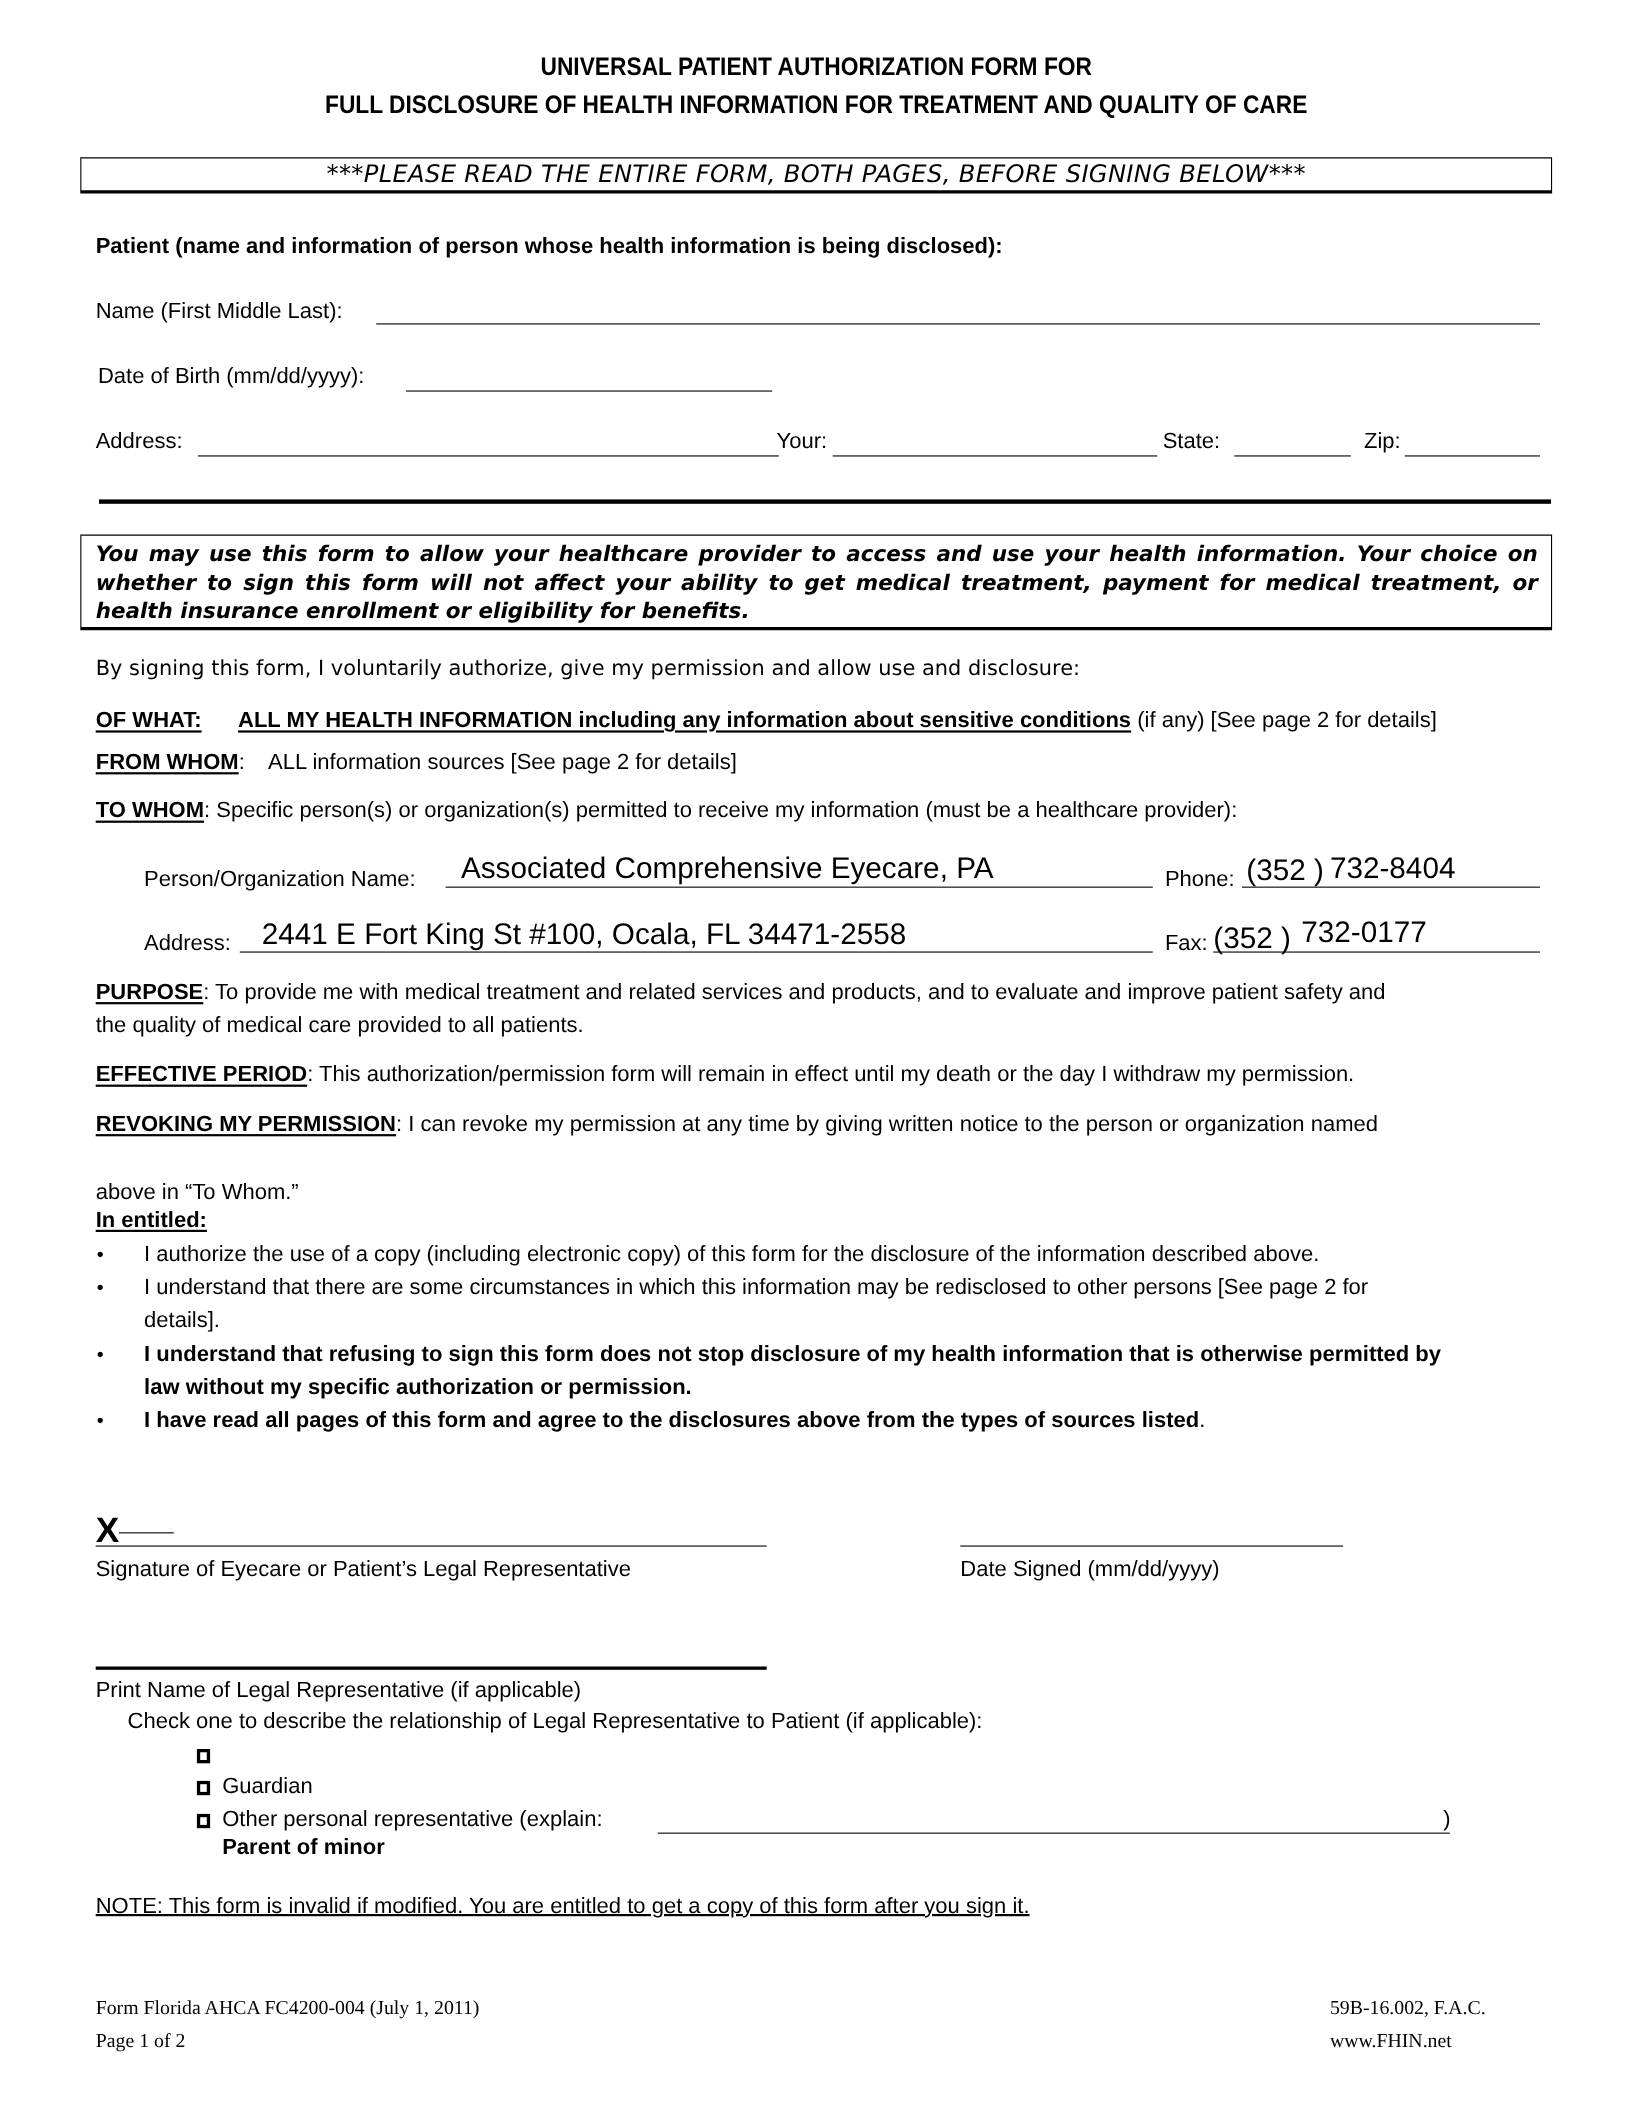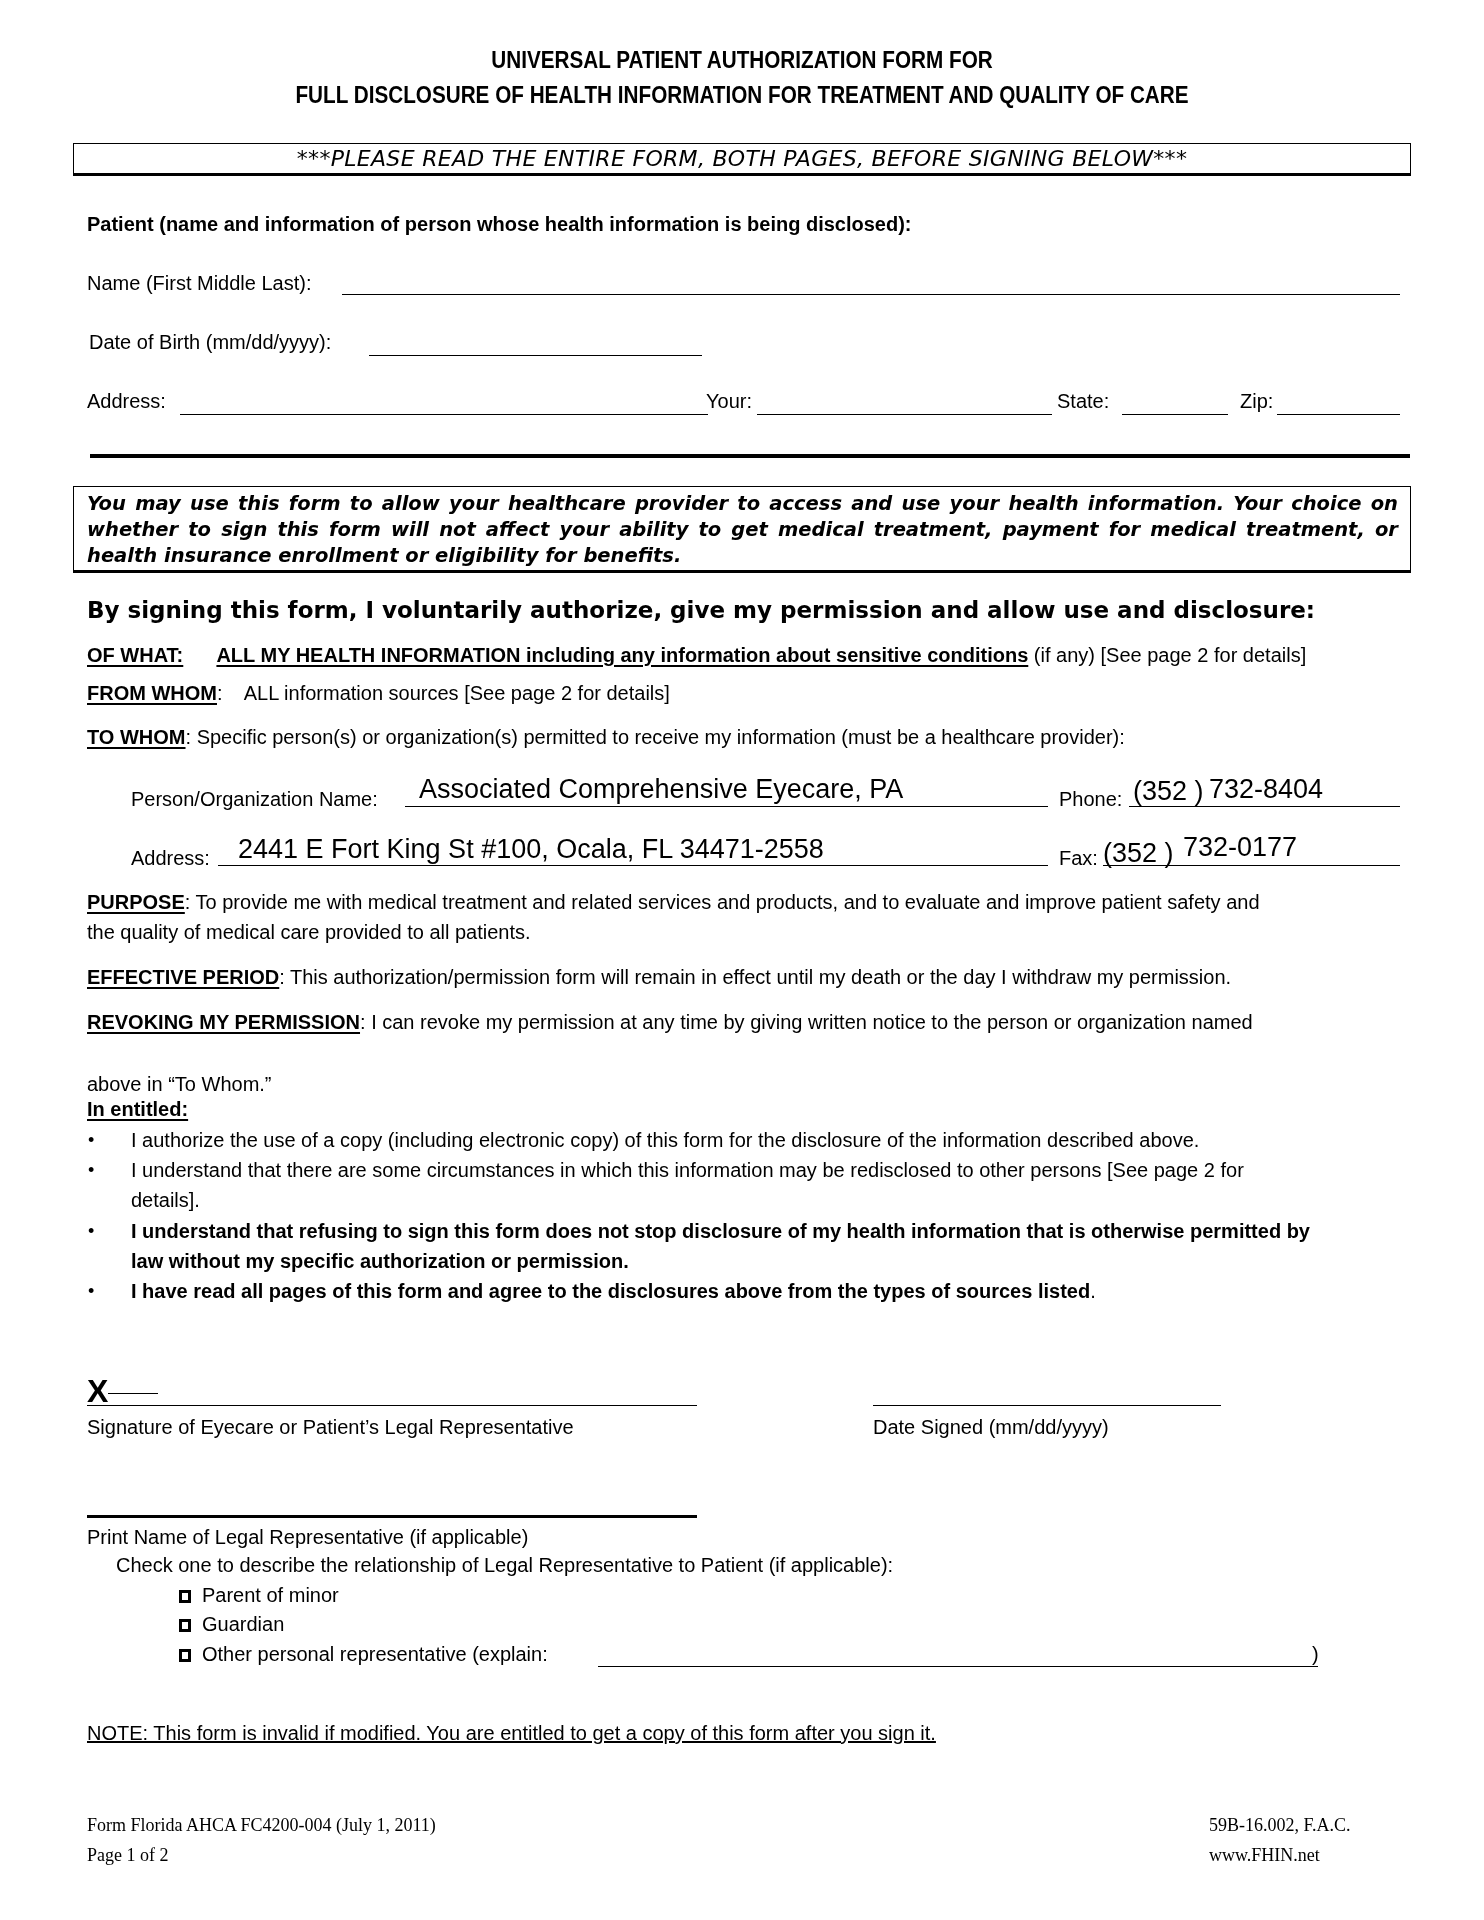--- a/index.html
+++ b/index.html
@@ -14,21 +14,21 @@
                  line-height: 30px; letter-spacing: 0.3px; font-family: "DejaVu Sans", sans-serif; }
   .txt { font-size: 20px; }
   .b { font-weight: bold; }
   .u { text-decoration: underline; text-underline-offset: 3px; }
   .line { position: absolute; border-bottom: 1.5px solid #000; height: 0; }
   .thick { position: absolute; height: 4px; background: #000; }
   .notice { left: 73px; top: 486px; width: 1338px; height: 87px; border: 1.5px solid #000;
             border-bottom-width: 3px; box-sizing: border-box; padding: 4px 12px 0 13px;
             font-family: "DejaVu Sans", sans-serif; font-weight: bold; font-style: italic;
             font-size: 19.5px; line-height: 26px; text-align: justify; text-align-last: left; }
-  .headline { font-family: "DejaVu Sans", sans-serif; font-weight: bold; font-size: 23px; }
+  .headline { font-family: "DejaVu Sans", sans-serif; font-weight: normal; font-size: 19px; }
   .fill { font-family: "Liberation Sans", sans-serif; font-size: 27px; }
   .bullet { position: absolute; left: 88px; font-size: 18px; }
   .cb { position: absolute; width: 12px; height: 13px; border: 3px solid #000; box-sizing: border-box; }
   .serif { font-family: "Liberation Serif", serif; font-size: 18px; }
   .xmark { font-size: 32px; font-weight: bold; }
 </style>
 </head>
 <body>
 
 <div class="abs title" style="top:47px;">UNIVERSAL PATIENT AUTHORIZATION FORM FOR</div>
@@ -120,21 +120,21 @@
 <div class="abs txt" style="left:87px; top:1416px;">Signature of Eyecare or Patient’s Legal Representative</div>
 
 <div class="line" style="left:873px; top:1395px; width:348px; height:10px;"></div>
 <div class="abs txt" style="left:873px; top:1416px;">Date Signed (mm/dd/yyyy)</div>
 
 <div class="line" style="left:87px; top:1505px; width:610px; height:10px; border-bottom-width:3px;"></div>
 <div class="abs txt" style="left:87px; top:1526px;">Print Name of Legal Representative (if applicable)</div>
 <div class="abs txt" style="left:116px; top:1554px;">Check one to describe the relationship of Legal Representative to Patient (if applicable):</div>
 
 <span class="cb" style="left:179px; top:1590px;"></span>
-<div class="abs txt" style="left:202px; top:1584px;">Parent of minor</div>
+<div class="abs txt" style="left:202px; top:1668px;font-weight:bold;">Parent of minor</div>
 
 <span class="cb" style="left:179px; top:1619px;"></span>
 <div class="abs txt" style="left:202px; top:1613px;">Guardian</div>
 
 <span class="cb" style="left:179px; top:1649px;"></span>
 <div class="abs txt" style="left:202px; top:1643px;">Other personal representative (explain:</div>
 <div class="line" style="left:598px; top:1648px; width:720px; height:18px;"></div>
 <div class="abs txt" style="left:1312px; top:1643px;">)</div>
 
 <div class="abs txt" style="left:87px; top:1722px;text-decoration:underline;">NOTE: This form is invalid if modified. You are entitled to get a copy of this form after you sign it.</div>

